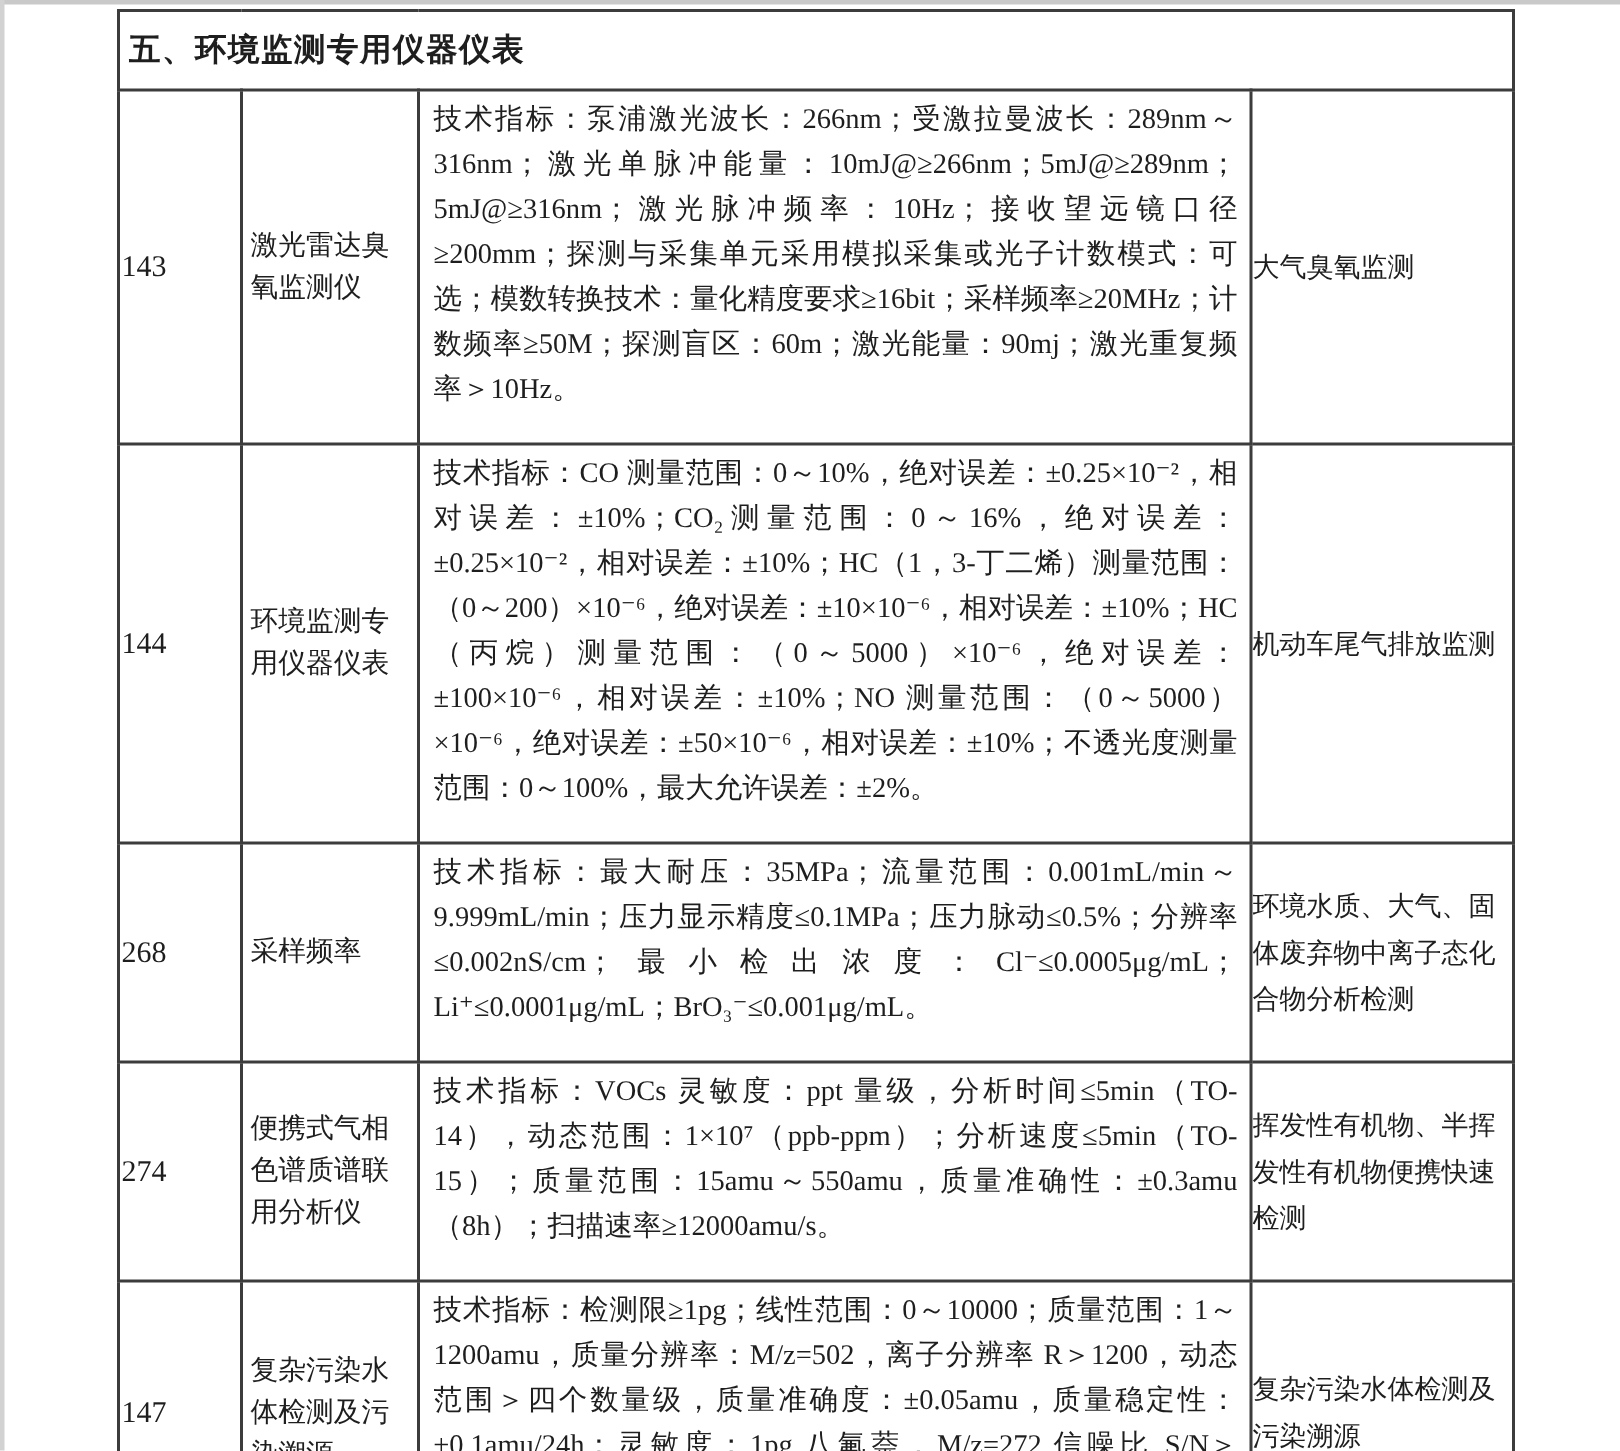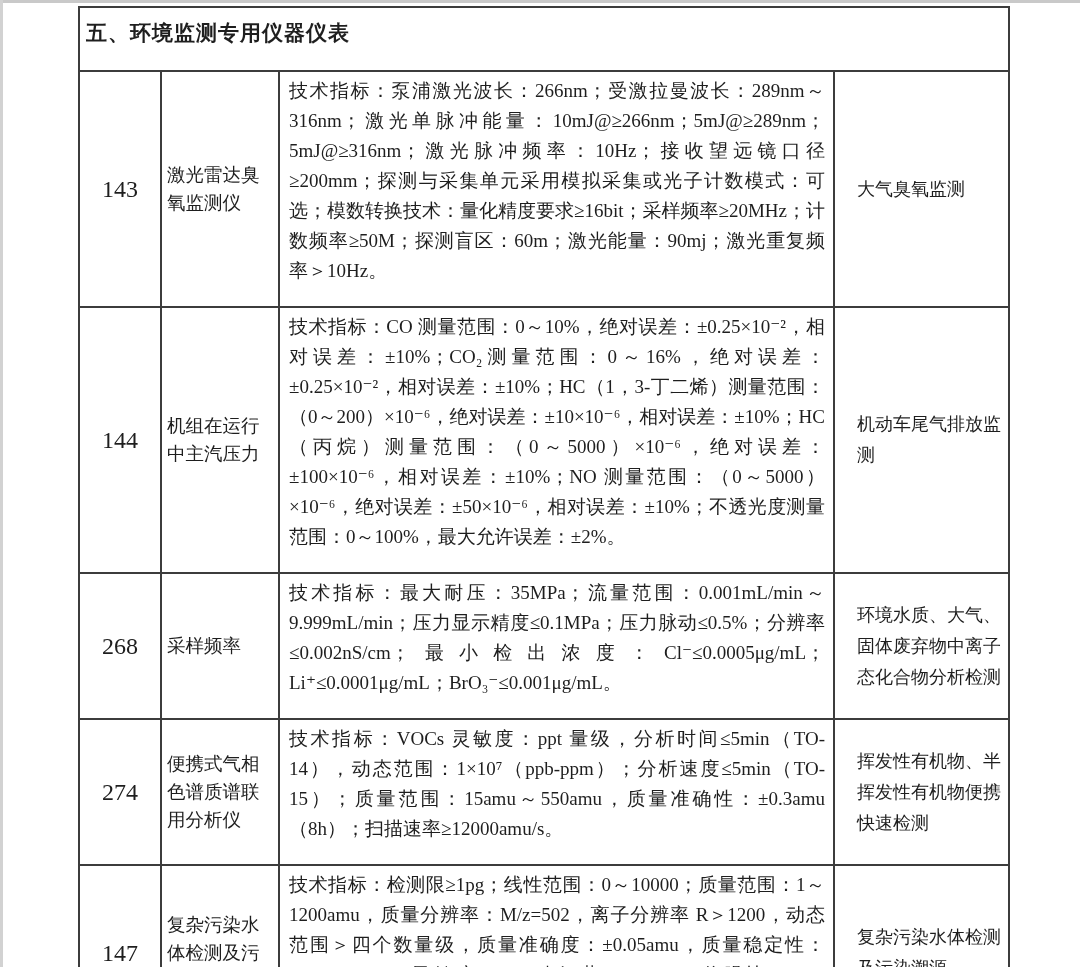--- a/index.html
+++ b/index.html
@@ -37,48 +37,48 @@
   }
   .col-num  { width: 82px;  }
   .col-name { width: 118px; }
   .col-spec { width: 555px; }
   .col-app  { width: 175px; }
 
   tr.section-row td {
     font-family: "Liberation Sans", "DejaVu Sans", sans-serif;
     font-weight: 700;
     font-size: 21px;
-    padding: 11px 6px 23px 6px;
+    padding: 11px 6px 12px 6px;
     letter-spacing: 1px;
   }
   td.num {
-    text-align: center;
+    text-align: left;
     vertical-align: middle;
-    font-size: 24px;
+    font-size: 20px;
   }
   td.name {
     vertical-align: middle;
     font-size: 18.5px;
     line-height: 28px;
     padding: 4px 1px 4px 5px;
     border-radius: 16px;
   }
   td.specs {
     vertical-align: top;
     font-size: 19px;
     line-height: 30px;
     padding: 4px 8px 20px 9px;
     text-align: justify;
     text-justify: inter-ideograph;
   }
   td.app {
     vertical-align: middle;
     font-size: 18px;
     line-height: 31px;
-    padding: 4px 2px 4px 22px;
+    padding: 4px 2px 4px 0;
   }
   tr.r143 { height: 180px; }
   tr.r144 { height: 227px; }
   tr.r145 { height: 128px; }
   tr.r146 { height: 115px; }
   tr.r147 { height: 150px; }
   tr.r148 { height: 160px; }
 </style>
 </head>
 <body>
@@ -100,21 +100,21 @@
 
     <tr class="r143">
       <td class="num">143</td>
       <td class="name">激光雷达臭氧监测仪</td>
       <td class="specs">技术指标：泵浦激光波长：266nm；受激拉曼波长：289nm～316nm；激光单脉冲能量：10mJ@≥266nm；5mJ@≥289nm；5mJ@≥316nm；激光脉冲频率：10Hz；接收望远镜口径≥200mm；探测与采集单元采用模拟采集或光子计数模式：可选；模数转换技术：量化精度要求≥16bit；采样频率≥20MHz；计数频率≥50M；探测盲区：60m；激光能量：90mj；激光重复频率＞10Hz。</td>
       <td class="app">大气臭氧监测</td>
     </tr>
 
     <tr class="r144">
       <td class="num">144</td>
-      <td class="name">机组在运行中主汽压力</td>
+      <td class="name">环境监测专用仪器仪表</td>
       <td class="specs">技术指标：CO 测量范围：0～10%，绝对误差：±0.25×10⁻²，相对误差：±10%；CO₂测量范围：0～16%，绝对误差：±0.25×10⁻²，相对误差：±10%；HC（1，3-丁二烯）测量范围：（0～200）×10⁻⁶，绝对误差：±10×10⁻⁶，相对误差：±10%；HC（丙烷）测量范围：（0～5000）×10⁻⁶，绝对误差：±100×10⁻⁶，相对误差：±10%；NO 测量范围：（0～5000）×10⁻⁶，绝对误差：±50×10⁻⁶，相对误差：±10%；不透光度测量范围：0～100%，最大允许误差：±2%。</td>
       <td class="app">机动车尾气排放监测</td>
     </tr>
 
     <tr class="r145">
       <td class="num">268</td>
       <td class="name">采样频率</td>
       <td class="specs">技术指标：最大耐压：35MPa；流量范围：0.001mL/min～9.999mL/min；压力显示精度≤0.1MPa；压力脉动≤0.5%；分辨率≤0.002nS/cm；最小检出浓度：Cl⁻≤0.0005μg/mL；Li⁺≤0.0001μg/mL；BrO₃⁻≤0.001μg/mL。</td>
       <td class="app">环境水质、大气、固体废弃物中离子态化合物分析检测</td>
     </tr>

